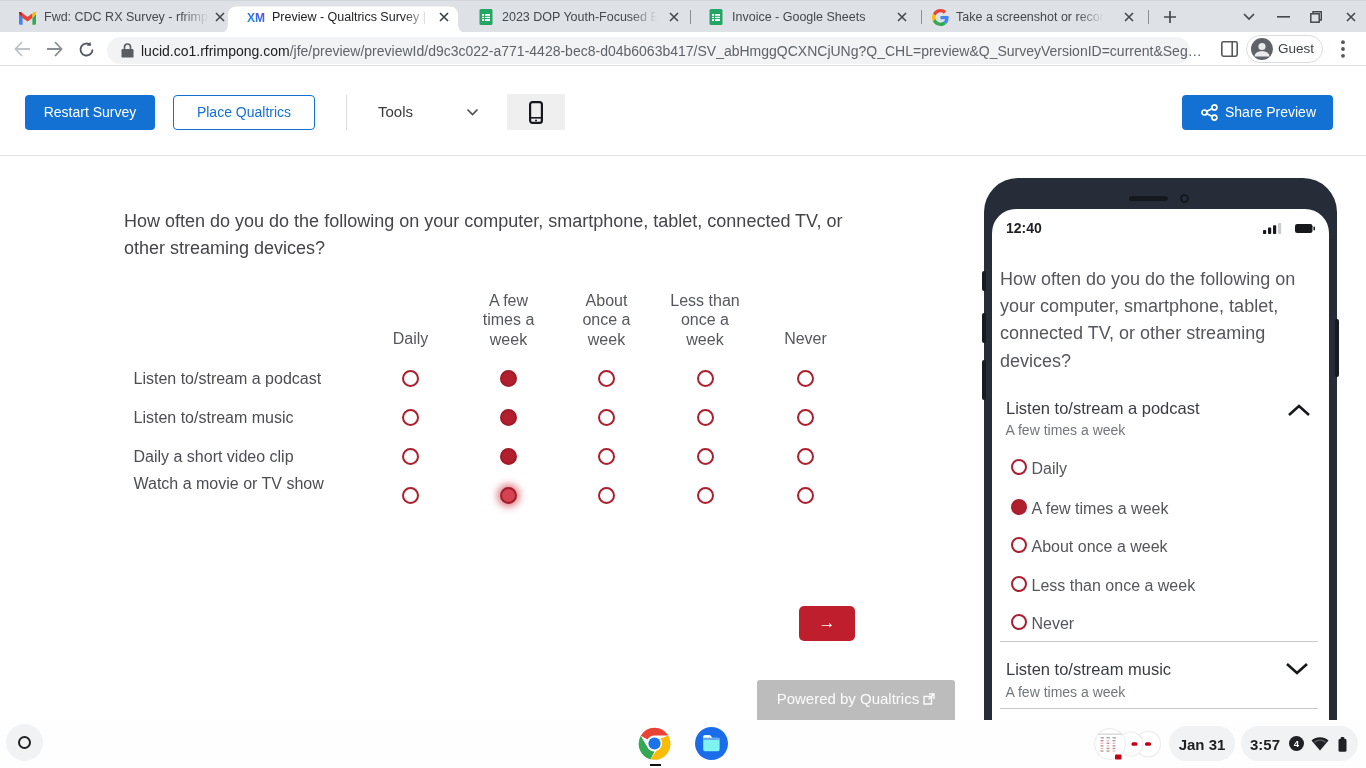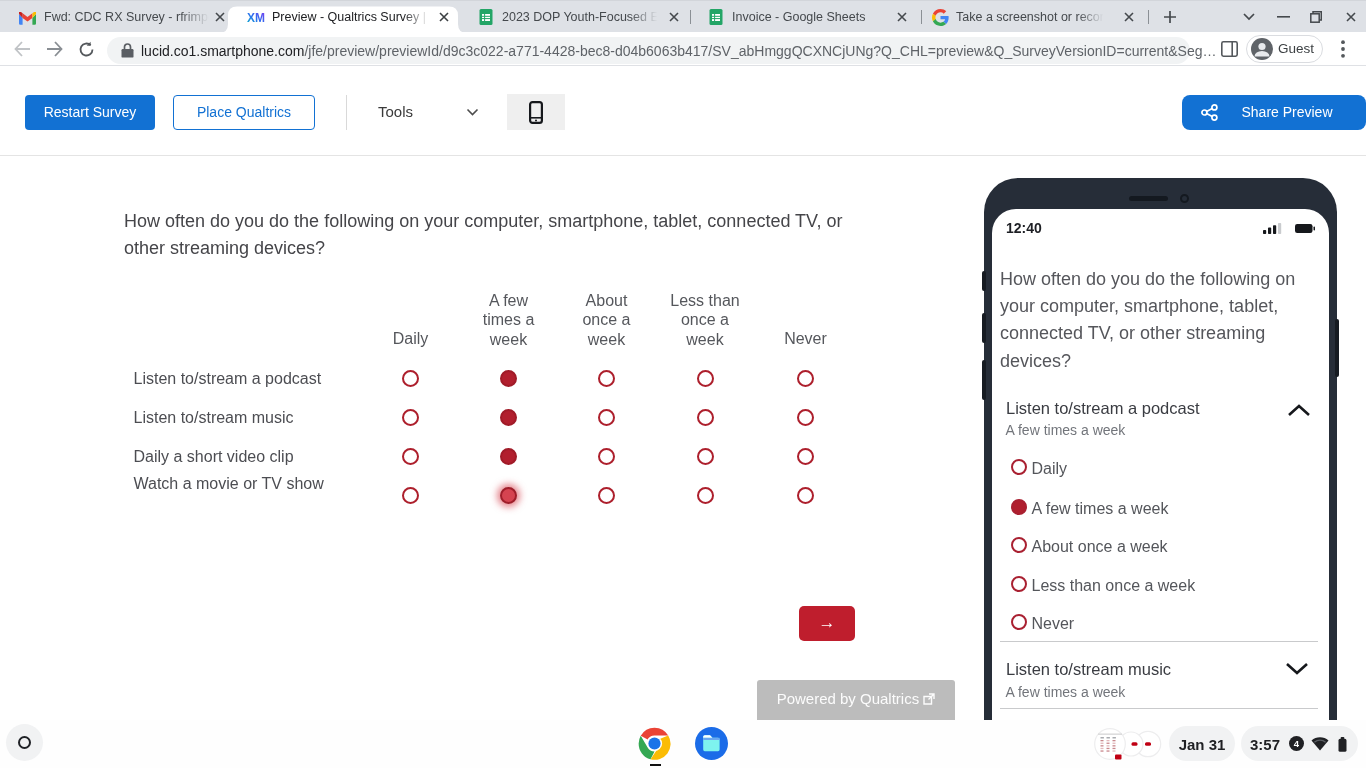--- a/index.html
+++ b/index.html
@@ -152,21 +152,21 @@
     </svg>
   <svg class="abs" style="left:78px; top:9px;" width="17" height="17" viewBox="0 0 17 17">
       <path d="M14.5 8.5 A6 6 0 1 1 12.7 4.2" stroke="#54585c" stroke-width="1.8" fill="none"></path>
       <path d="M12.6 0.8 V4.7 H8.7 Z" fill="#54585c"></path>
     </svg>
   <div id="omnibox">
     <svg class="abs" style="left:14px; top:6px;" width="13" height="15" viewBox="0 0 13 15">
         <rect x="0.5" y="6" width="12" height="8.6" rx="1.2" fill="#5a5e63"></rect>
         <path d="M3.5 6 V4 a3 3 0 0 1 6 0 V6" stroke="#5a5e63" stroke-width="1.7" fill="none"></path>
       </svg>
-    <div id="urltext"><span style="color:#202124;">lucid.co1.smartphone.com</span><span style="color:#5f6368;">/jfe/preview/previewId/d9c3c022-a771-4428-bec8-d04b6063b417/SV_abHmggQCXNCjUNg?Q_CHL=preview&amp;Q_SurveyVersionID=current&amp;Seg…</span></div>
+    <div id="urltext"><span style="color:#202124;">lucid.co1.rfrimpong.com</span><span style="color:#5f6368;">/jfe/preview/previewId/d9c3c022-a771-4428-bec8-d04b6063b417/SV_abHmggQCXNCjUNg?Q_CHL=preview&amp;Q_SurveyVersionID=current&amp;Seg…</span></div>
   </div>
 
   <svg class="abs" style="left:1221px; top:9px;" width="17" height="16" viewBox="0 0 17 16">
       <rect x="0.8" y="0.8" width="15.4" height="14.4" rx="1.6" fill="none" stroke="#54585c" stroke-width="1.6"></rect>
       <path d="M11.2 1 V15" stroke="#54585c" stroke-width="1.6"></path>
     </svg>
 
   <div class="abs" style="left:1246px; top:3px; width:77px; height:28px; border:1px solid #dadce0; border-radius:14px;"></div>
   <svg class="abs" style="left:1250px; top:5px;" width="24" height="24" viewBox="0 0 24 24">
       <circle cx="12" cy="12" r="11" fill="#5f6368"></circle>
@@ -189,21 +189,21 @@
   <svg class="abs" style="left:466px; top:42px;" width="13" height="9" viewBox="0 0 13 9">
       <path d="M1.5 1.5 L6.5 6.5 L11.5 1.5" stroke="#4d4d4d" stroke-width="1.6" fill="none"></path>
     </svg>
   <div class="abs" style="left:507px; top:28px; width:58px; height:36px; background:#efefef;">
     <svg style="position:absolute; left:22px; top:7px;" width="14" height="23" viewBox="0 0 14 23">
         <rect x="1.1" y="1.1" width="11.8" height="20.8" rx="2.4" fill="none" stroke="#16181c" stroke-width="2.2"></rect>
         <path d="M1.5 16.8 H12.5" stroke="#16181c" stroke-width="1.6"></path>
         <circle cx="7" cy="19.6" r="1" fill="#16181c"></circle>
       </svg>
   </div>
-  <div class="bluebtn" style="left:1182px; width:184px;border-radius:8px;">
+  <div class="bluebtn" style="left:1182px; width:151px;">
     <svg style="position:absolute; left:19px; top:9px;" width="17" height="17" viewBox="0 0 17 17">
         <circle cx="13.4" cy="3.4" r="2.5" fill="none" stroke="#fff" stroke-width="1.7"></circle>
         <circle cx="13.4" cy="13.6" r="2.5" fill="none" stroke="#fff" stroke-width="1.7"></circle>
         <circle cx="3.4" cy="8.5" r="2.5" fill="none" stroke="#fff" stroke-width="1.7"></circle>
         <path d="M5.6 7.4 L11.2 4.5 M5.6 9.6 L11.2 12.5" stroke="#fff" stroke-width="1.7"></path>
       </svg>
     <span style="margin-left:26px;">Share Preview</span>
   </div>
 </div>
 

